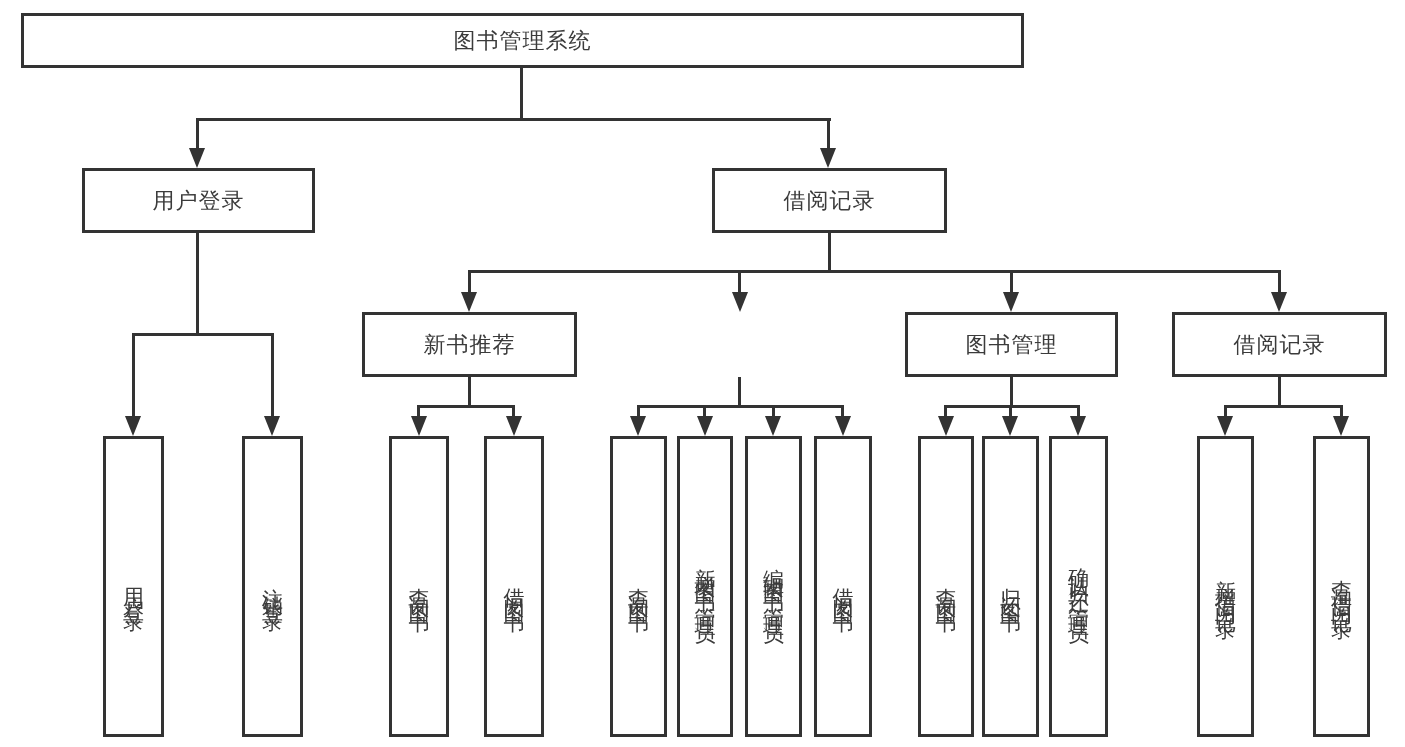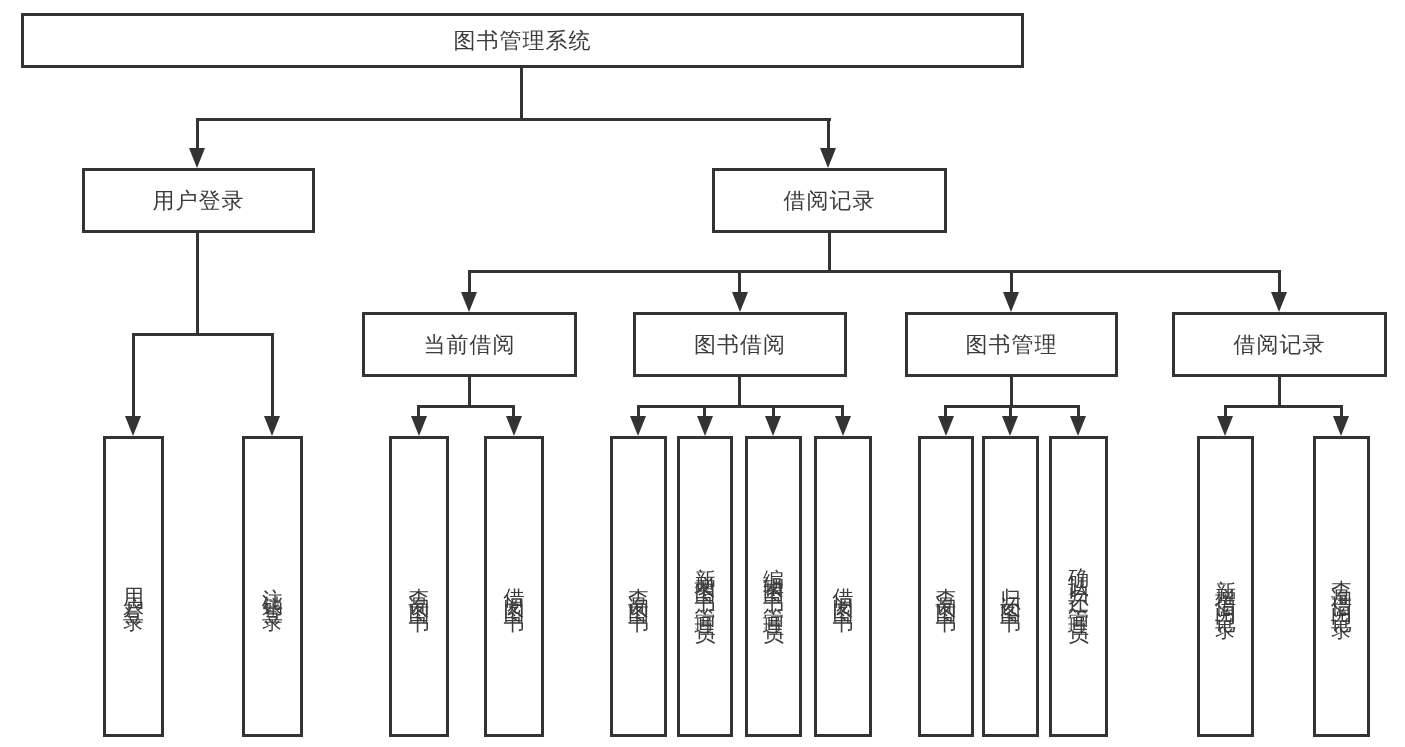--- a/index.html
+++ b/index.html
@@ -28,26 +28,23 @@
 
   <div class="box hbox" style="left:82px;top:168px;width:233px;height:65px;">
     <span>用户登录</span>
   </div>
 
   <div class="box hbox" style="left:712px;top:168px;width:235px;height:65px;">
     <span>借阅记录</span>
   </div>
 
   <div class="box hbox" style="left:362px;top:312px;width:215px;height:65px;">
-    <span>当前借阅</span>
+    <span>新书推荐</span>
   </div>
 
-  <div class="box hbox" style="left:633px;top:312px;width:214px;height:65px;">
-    <span>图书借阅</span>
-  </div>
 
   <div class="box hbox" style="left:905px;top:312px;width:213px;height:65px;">
     <span>图书管理</span>
   </div>
 
   <div class="box hbox" style="left:1172px;top:312px;width:215px;height:65px;">
     <span>借阅记录</span>
   </div>
 
   <div class="box vbox" style="left:103px;width:61px;">

